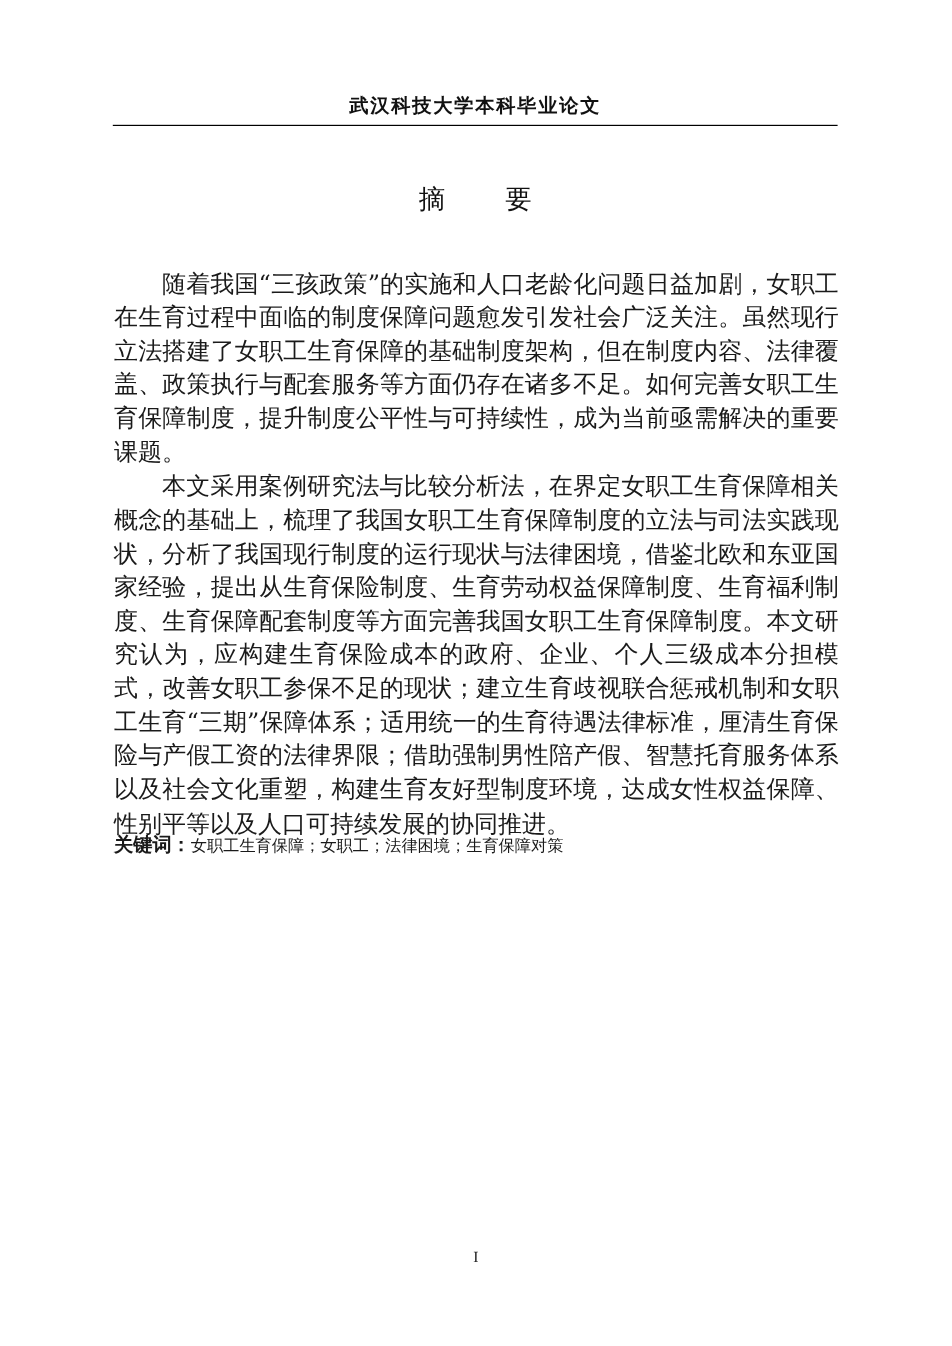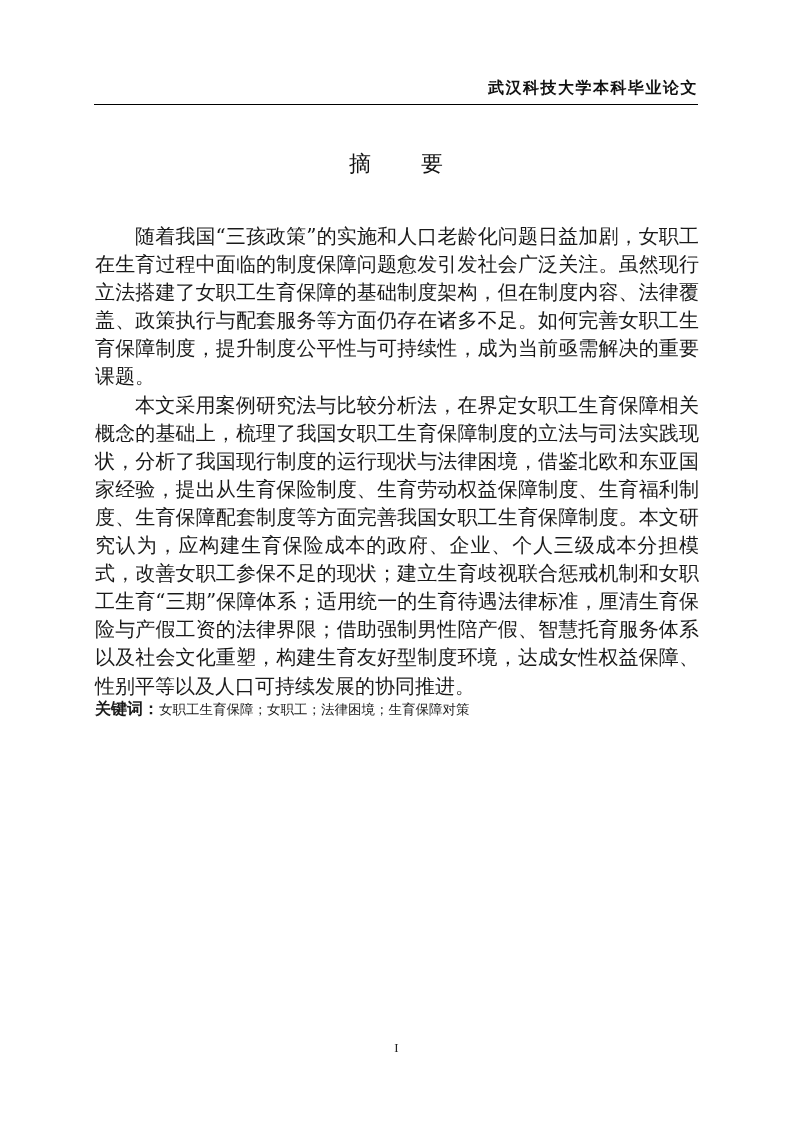--- a/index.html
+++ b/index.html
@@ -12,21 +12,21 @@
       height: 1122px;
       position: relative;
       overflow: hidden;
       color: #000000;
     }
     .page-header {
       position: absolute;
       left: 94px;
       top: 78px;
       width: 604px;
-      text-align: right;
+      text-align: center;
       font-family: "DejaVu Serif", "Liberation Serif", serif;
       font-weight: bold;
       font-size: 16px;
       letter-spacing: 1.5px;
       line-height: 20px;
       color: #111111;
     }
     .header-rule {
       position: absolute;
       left: 94px;
@@ -34,21 +34,21 @@
       width: 604px;
       height: 0;
       border-top: 1.5px solid #000000;
     }
     .abstract-title {
       position: absolute;
       left: 94px;
       top: 151px;
       width: 604px;
       text-align: center;
-      font-family: Liberation Mono, monospace;
+      font-family: Liberation Serif, serif;
       font-size: 22px;
       line-height: 30px;
       color: #111111;
     }
     .abstract-title .gap {
       display: inline-block;
       width: 50px;
     }
     .abstract-body {
       position: absolute;
@@ -66,21 +66,21 @@
       margin: 0;
       text-indent: 2em;
     }
     .keywords {
       position: absolute;
       left: 95px;
       top: 696px;
       width: 604px;
       font-family: "DejaVu Serif", "Liberation Serif", serif;
       font-size: 13.5px;
-      line-height: 26px;
+      line-height: 16px;
       color: #1a1a1a;
       white-space: nowrap;
     }
     .keywords .kw-label {
       font-family: "DejaVu Sans", "Liberation Sans", sans-serif;
       font-weight: bold;
       font-size: 16px;
     }
     .page-number {
       position: absolute;

